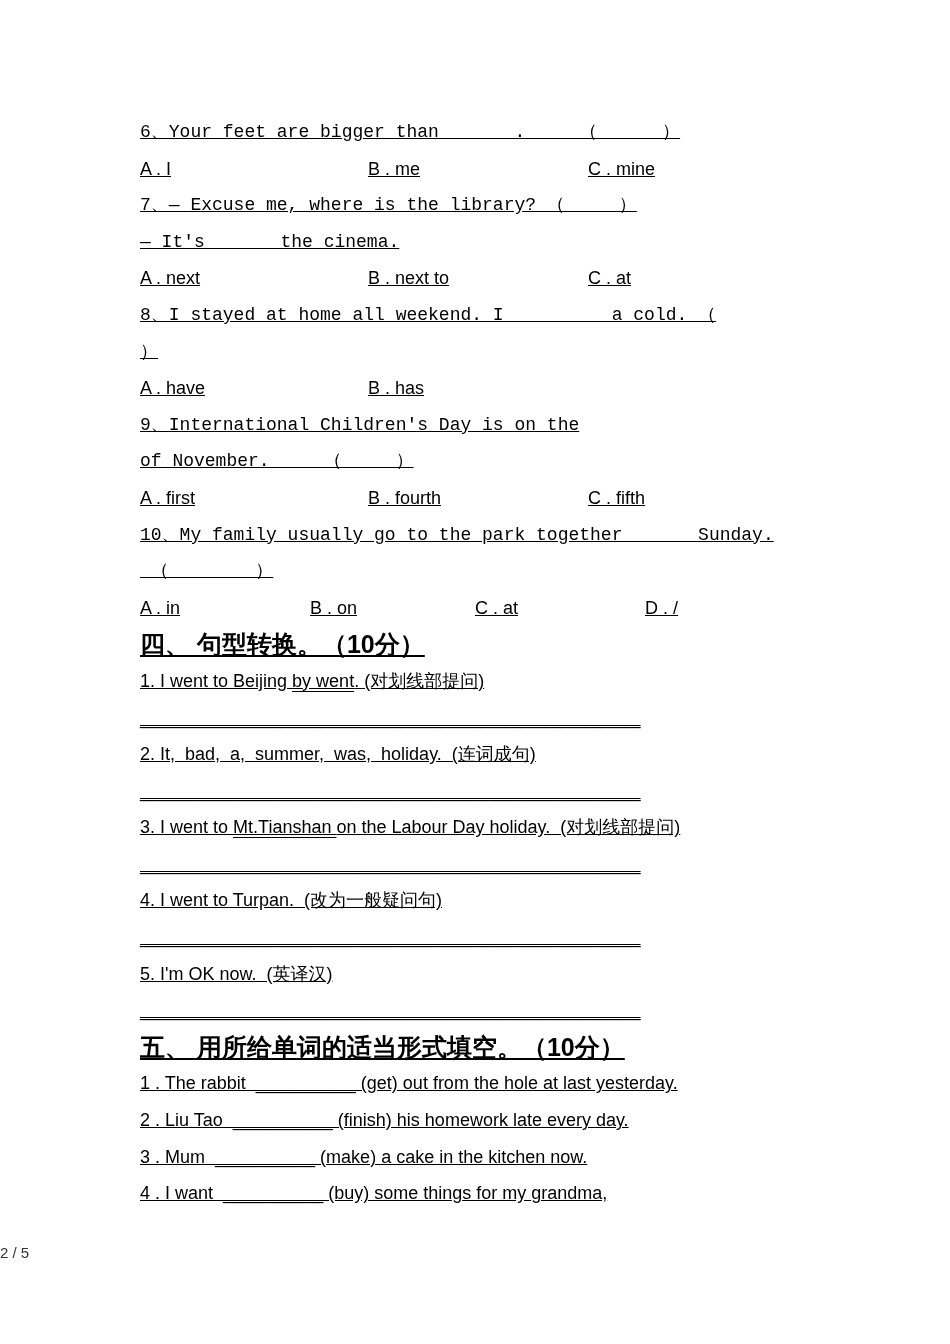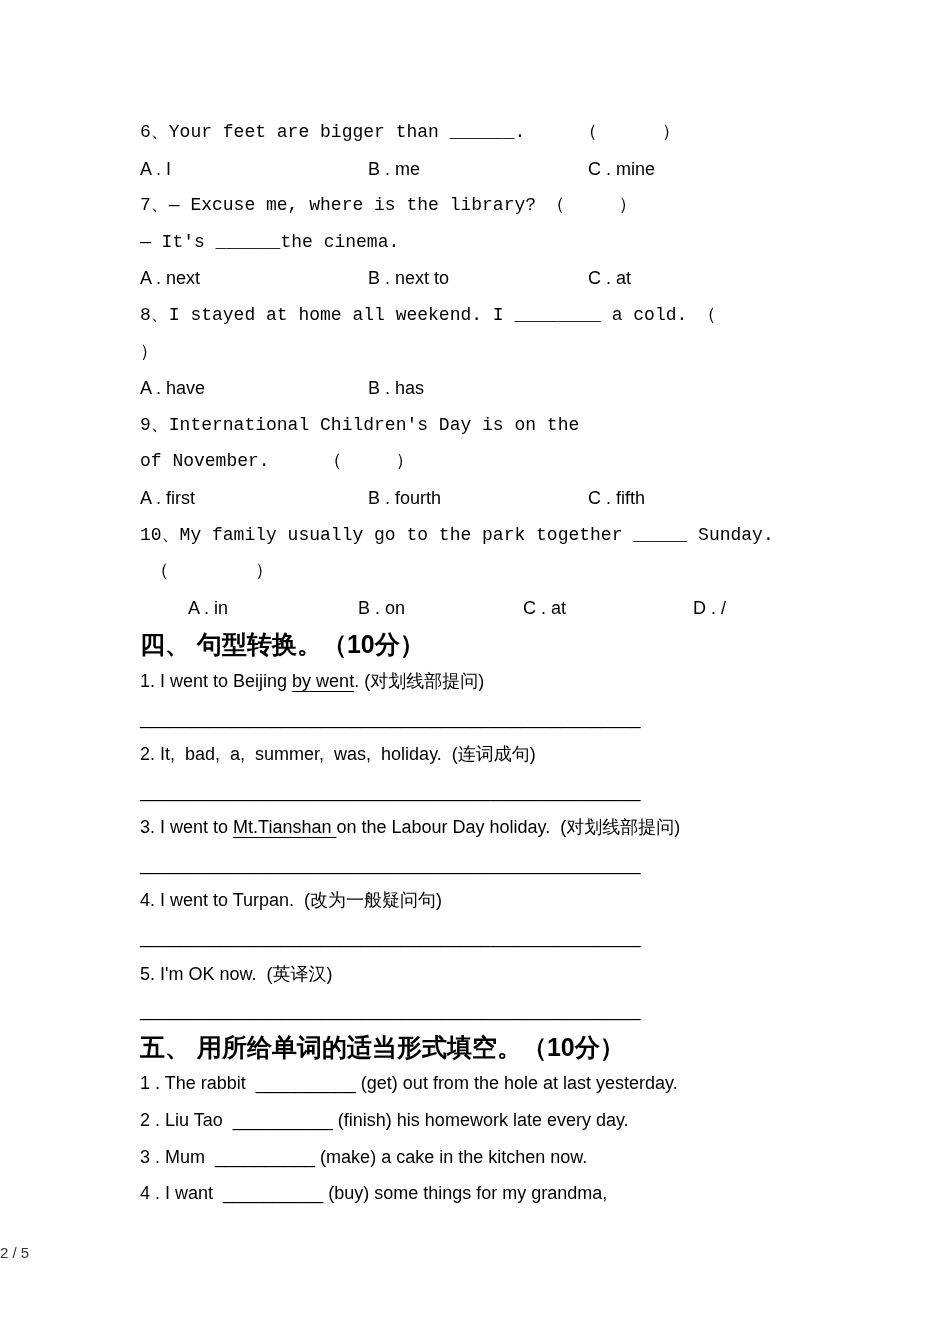--- a/index.html
+++ b/index.html
@@ -11,36 +11,37 @@
     color: #000000;
     font-family: "Liberation Sans", "DejaVu Sans", sans-serif;
     position: relative;
     overflow: hidden;
   }
   .content {
     position: absolute;
     left: 140px;
     top: 114px;
     width: 730px;
+    text-decoration: underline;
   }
   .line {
     line-height: 36.6px;
     font-size: 18px;
     white-space: pre-wrap;
   }
   .mono {
     font-family: "Liberation Mono", "DejaVu Sans Mono", monospace;
     font-size: 18px;
   }
   .sans { font-family: "Liberation Sans", "DejaVu Sans", sans-serif; }
   .opts { display: flex; }
   .opts .o1 { width: 228px; }
   .opts .o2 { width: 220px; }
   .opts .o3 { flex: 1; }
-  .opts4 .o1 { width: 170px; margin-left: 48px; }
+  .opts4 .o1 { width: 170px; }
   .opts4 .o2 { width: 165px; }
   .opts4 .o3 { width: 170px; flex: none; }
   .opts4 .o4 { flex: 1; }
   .hdr {
     font-weight: bold;
     font-size: 25px;
   }
   .ul {
     text-decoration: underline;
     text-underline-offset: 4px;

